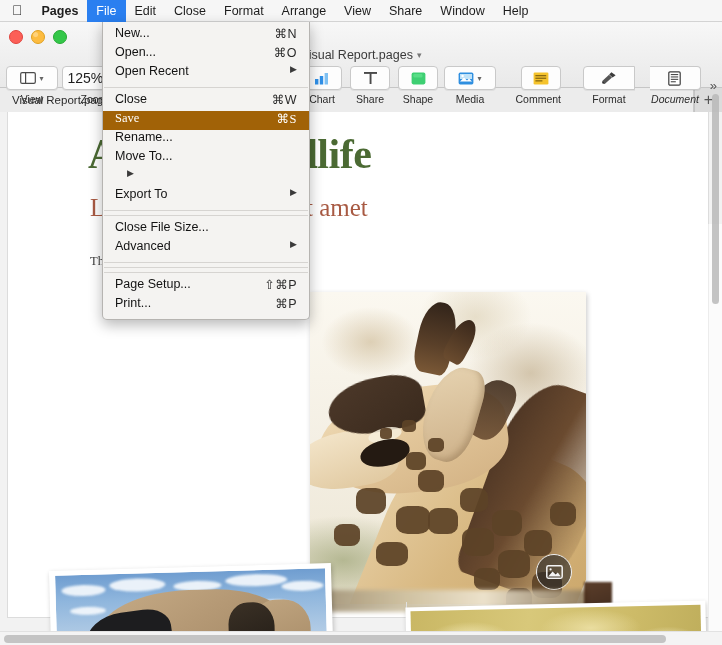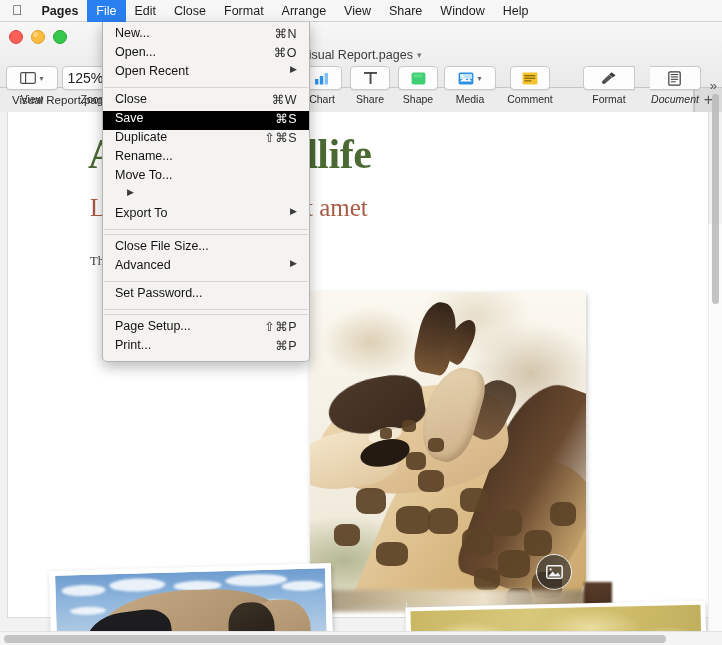--- a/index.html
+++ b/index.html
@@ -326,21 +326,21 @@
     height:19px;padding:0 12px 0 12px;
     font-size:12.5px;color:#131313;white-space:nowrap;
     box-sizing:border-box;
   }
   .mi .lbl{flex:1;}
   .mi .sc{
     font-size:12.5px;color:#2a2a2a;letter-spacing:.5px;
     text-align:right;padding-left:12px;
   }
   .mi .arrow{font-size:9px;color:#3a3a3a;padding-left:12px;}
-  .mi.sel{background:#000000;}
+  .mi.sel{background:#a16207;font-family:Liberation Serif, serif;}
   .mi.sel .lbl,.mi.sel .sc{color:#fff;}
   .sep{height:1px;background:#d6d4d1;margin:4px 1px;}
 </style>
 </head>
 <body>
 
 <div class="screen">
 
   <div class="canvas">
     <div class="page">
@@ -502,21 +502,21 @@
             <rect x="0.6" y="0.6" width="14.8" height="11.8" rx="1.6" fill="#2f8fe0"></rect>
             <rect x="2" y="2" width="12" height="5" fill="#bfe2f8"></rect>
             <circle cx="4.6" cy="4" r="1.2" fill="#fff"></circle>
             <path d="M2 9.6 L6 5.4 L9 8.4 L11 6.6 L14 9.6 Z" fill="#fff"></path>
           </svg>
           <span class="chev-sm">▾</span>
         </div>
         <div class="tb-label">Media</div>
       </div>
 
-      <div class="tb-btn" style="width:62px;">
+      <div class="tb-btn" style="width:62px;align-items:flex-end;">
         <div class="tb-chip">
           <svg width="16" height="13" viewBox="0 0 16 13" aria-hidden="true">
             <rect x="0.6" y="0.6" width="14.8" height="11.8" rx="1.2" fill="#f5c32c"></rect>
             <rect x="2.4" y="3" width="10.8" height="1.3" fill="#8a6a10"></rect>
             <rect x="2.4" y="5.6" width="10.8" height="1.3" fill="#8a6a10"></rect>
             <rect x="2.4" y="8.2" width="7" height="1.3" fill="#8a6a10"></rect>
           </svg>
         </div>
         <div class="tb-label">Comment</div>
       </div>
@@ -591,24 +591,20 @@
 
     <div class="mi">
       <span class="lbl">Close</span>
       <span class="sc">⌘W</span>
     </div>
     <div class="mi sel">
       <span class="lbl">Save</span>
       <span class="sc">⌘S</span>
     </div>
     <div class="mi">
-      <span class="lbl">Duplicate</span>
-      <span class="sc">⇧⌘S</span>
-    </div>
-    <div class="mi">
       <span class="lbl">Rename...</span>
     </div>
     <div class="mi">
       <span class="lbl">Move To...</span>
     </div>
     <div class="mi">
       <span class="arrow">▶</span>
     </div>
     <div class="mi">
       <span class="lbl">Export To</span>
@@ -623,23 +619,20 @@
     <div class="mi">
       <span class="lbl">Close File Size...</span>
     </div>
     <div class="mi">
       <span class="lbl">Advanced</span>
       <span class="arrow">▶</span>
     </div>
 
     <div class="sep"></div>
 
-    <div class="mi">
-      <span class="lbl">Set Password...</span>
-    </div>
 
     <div class="sep"></div>
 
 
     <div class="sep"></div>
 
     <div class="mi">
       <span class="lbl">Page Setup...</span>
       <span class="sc">⇧⌘P</span>
     </div>

